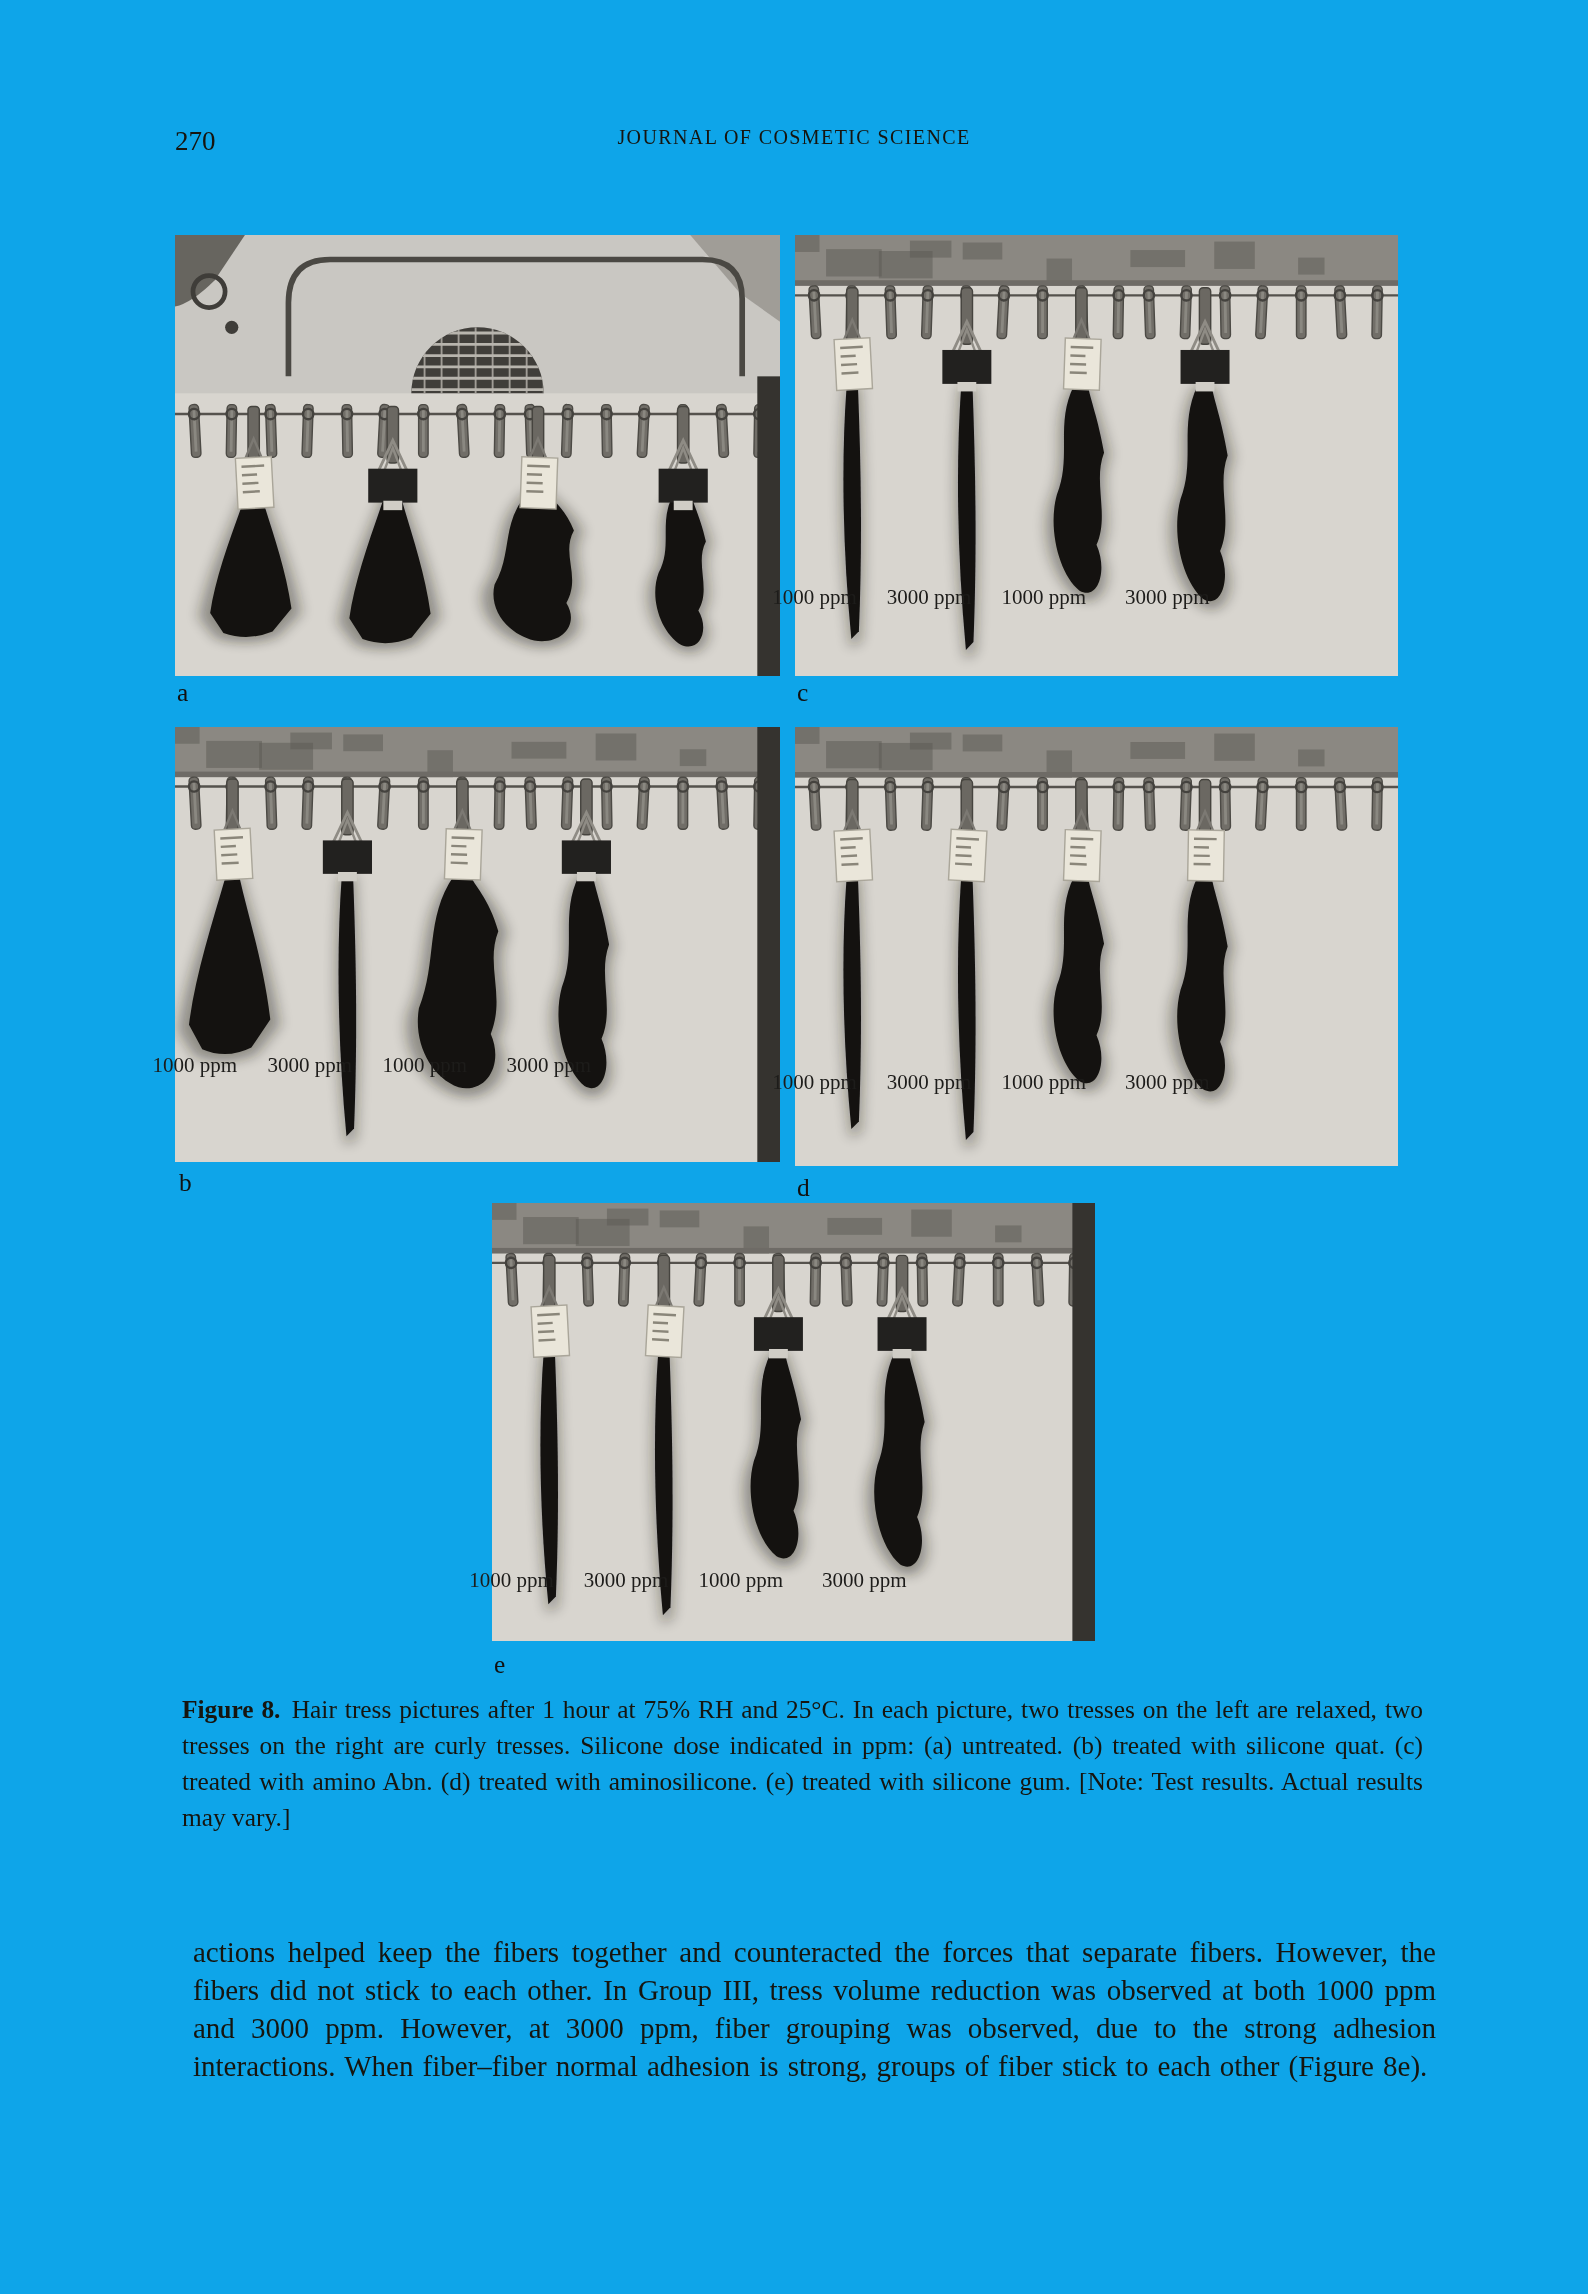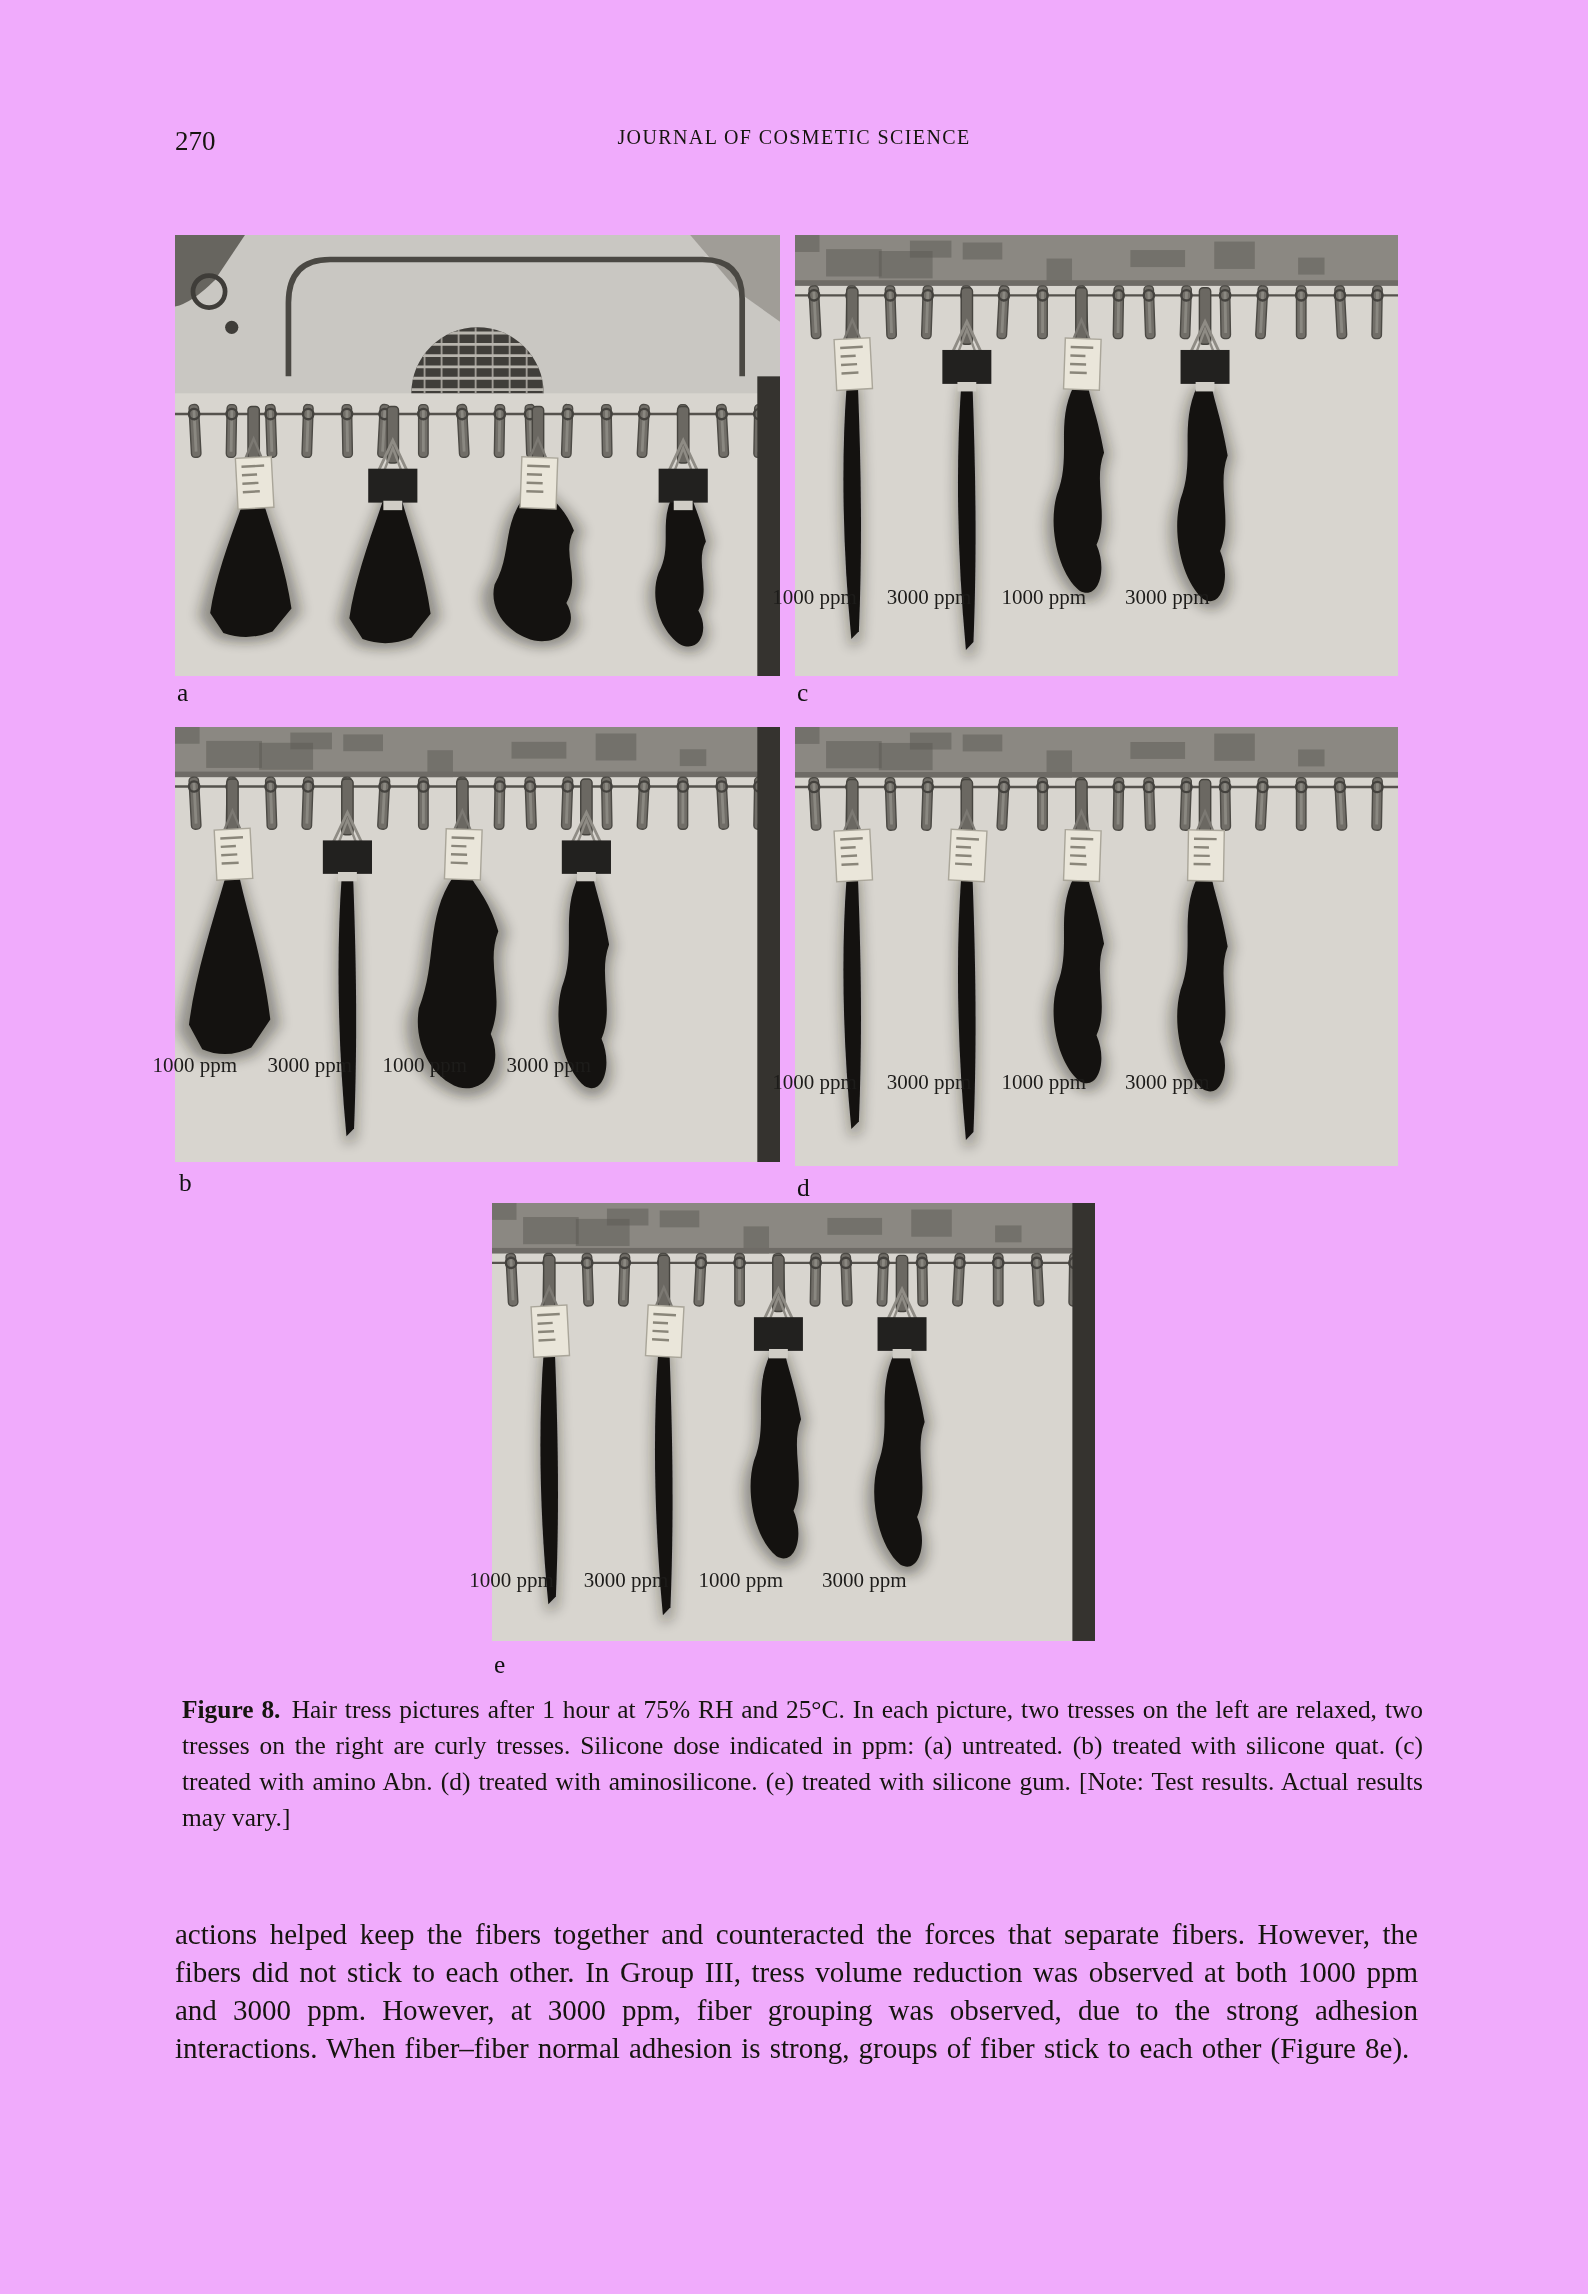--- a/index.html
+++ b/index.html
@@ -1,16 +1,16 @@
 <!DOCTYPE html>
 <html style="font-size:15px"><head>
 <meta charset="utf-8">
 <style>
   html,body{margin:0;padding:0;background:#e8e8e8;}
-  .page{position:relative;width:1589px;height:2295px;background:#f0abfc;overflow:hidden;
+  .page{position:relative;width:1589px;height:2295px;background:#0ea5e9;overflow:hidden;
         font-family:"Liberation Serif", serif;color:#16150f;}
 
   
   .header{position:absolute;top:126px;left:175px;right:176px;height:38px;}
   .pagenum{position:absolute;left:0;top:0;font-size:27px;}
   .jtitle{position:absolute;left:0;right:0;top:0;text-align:center;font-size:20px;letter-spacing:1.4px;}
 
   
   .panel{position:absolute;}
   .panel svg.photo{position:absolute;left:0;top:0;width:100%;height:100%;display:block;}
@@ -38,21 +38,21 @@
   .letter-b{left:179px;top:1168px;}
   .letter-d{left:797px;top:1173px;}
   .letter-e{left:494px;top:1650px;}
 
   
   .caption{position:absolute;left:175px;width:1241px;top:1684px;margin:7px;
            font-size:25.4px;line-height:36px;text-align:justify;}
   .caption b{font-weight:bold;margin-right:11.3px;}
 
   
-  .bodytext{position:absolute;left:175px;width:1243px;top:1915px;margin:0;
+  .bodytext{position:absolute;left:175px;width:1243px;top:1915px;margin:18px;
             font-size:29px;line-height:38px;text-align:justify;word-spacing:1.9px;}
 </style>
 </head>
 <body>
 
 <div class="page">
 
   <div class="header">
     <span class="pagenum">270</span>
     <span class="jtitle">JOURNAL OF COSMETIC SCIENCE</span>

